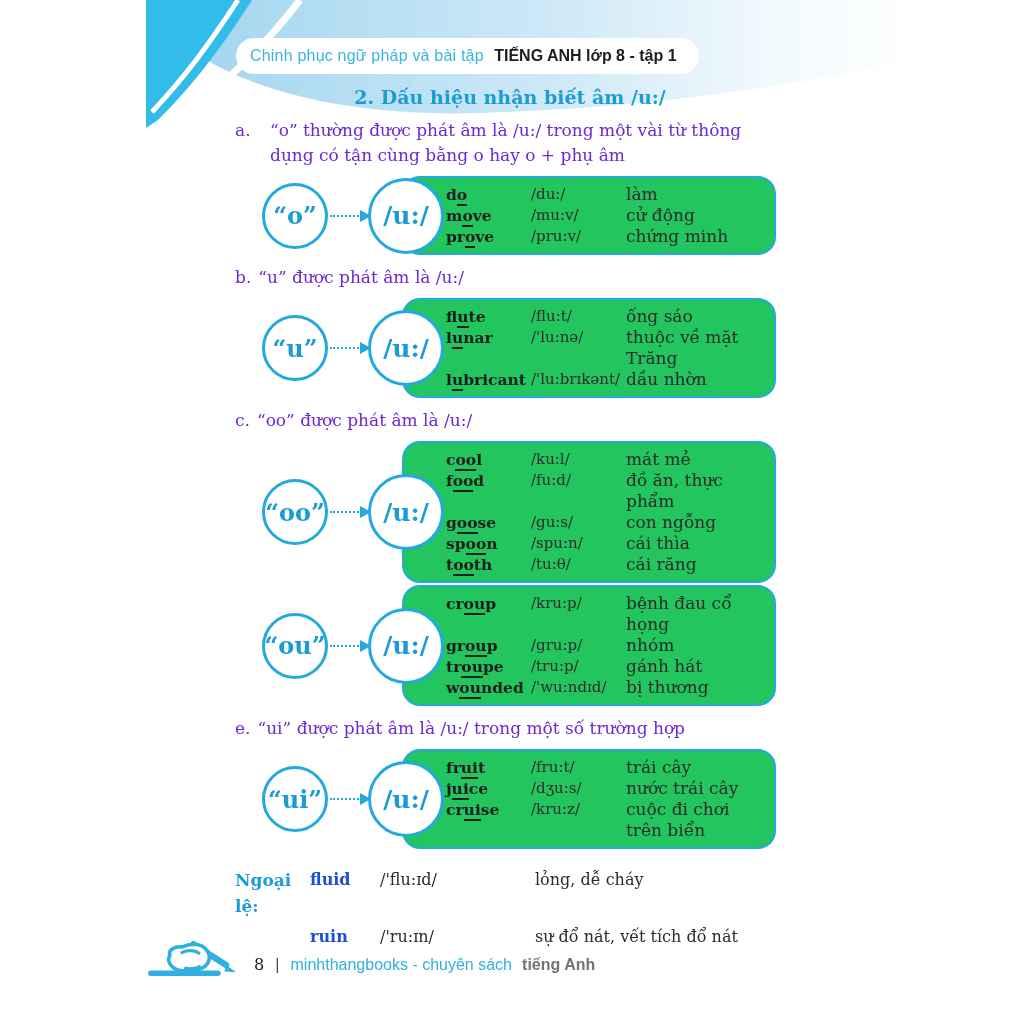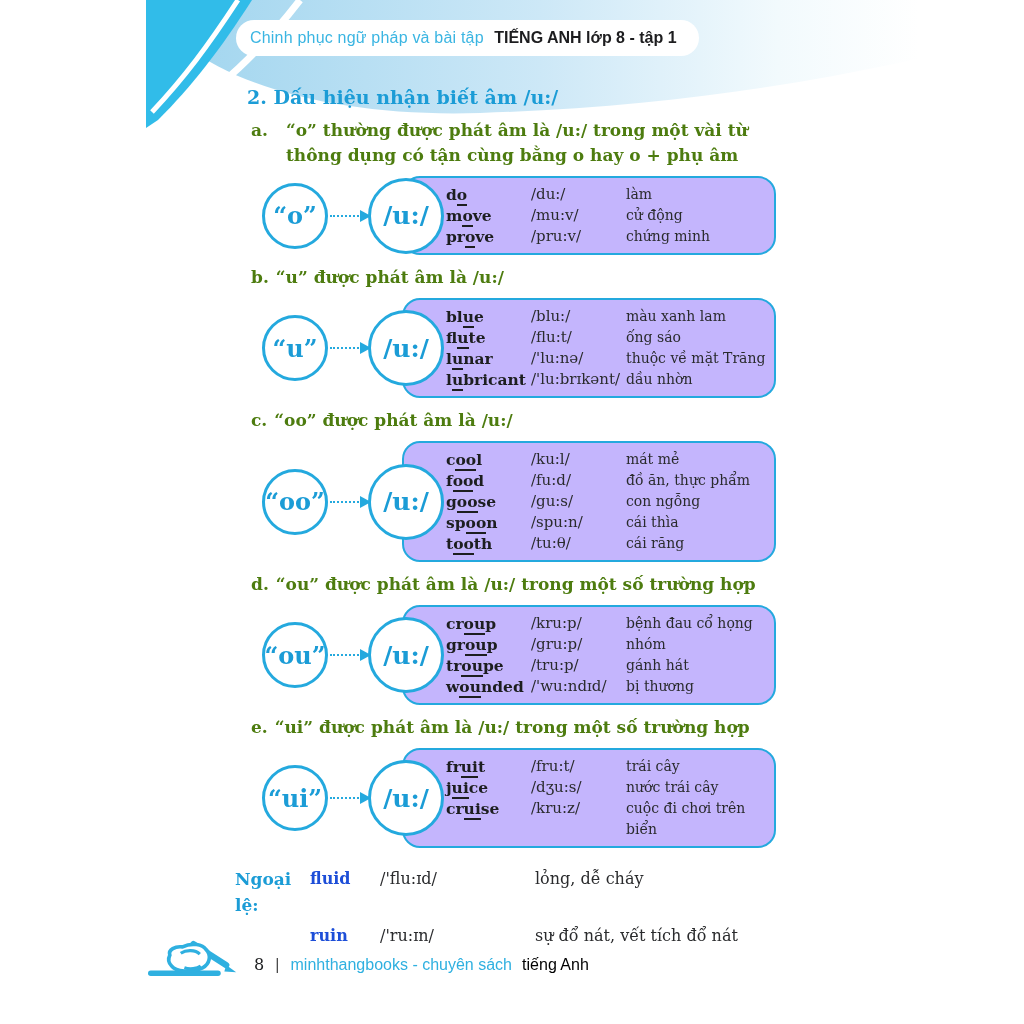--- a/index.html
+++ b/index.html
@@ -2,45 +2,45 @@
 <html lang="vi"><head>
 <meta charset="utf-8">
 <style>
   * { margin:0; padding:0; box-sizing:border-box; }
   html,body { width:1024px; height:1024px; background:#ffffff; overflow:hidden;
               font-family:"DejaVu Serif", serif; color:#212224; }
   .page { position:relative; width:1024px; height:1024px; background:#fff; }
 
   
   .top-decor { position:absolute; left:0; top:0; width:1024px; height:150px; }
-  .header-pill { position:absolute; left:236px; top:20px; background:#ffffff;
+  .header-pill { position:absolute; left:236px; top:38px; background:#ffffff;
                  border-radius:18px; padding:9px 22px 9px 14px; white-space:nowrap;
                  font-family:"Liberation Sans", sans-serif; font-size:16px; }
   .series-title { color:#3ab5e2; letter-spacing:.2px; }
   .book-title   { color:#1d1d1f; font-weight:bold; margin-left:6px; }
 
   
   .content { position:absolute; left:235px; top:86px; width:550px; }
-  h2.section-heading { font-size:19px; font-weight:bold; color:#1b9cd6; margin:0 12px 8px; }
-
-  .sec-title { font-size:17px; font-weight:bold; color:#4d7c0f; line-height:25px;
-               margin:10px 16px 8px; }
+  h2.section-heading { font-size:19px; font-weight:bold; color:#1b9cd6; margin:0 12px 8px;text-align:center; }
+
+  .sec-title { font-size:17px; font-weight:normal; color:#6d28d9; line-height:25px;
+               margin:10px 0 8px; }
   .sec-a .sec-title { padding-left:35px; text-indent:-35px; }
   .sec-a .sec-label { display:inline-block; width:35px; text-indent:0; }
   .sec:not(.sec-a) .sec-label { margin-right:7px; }
 
   .diagram { position:relative; margin-bottom:2px; }
-  .wordbox { margin-left:167px; width:374px; background:#c4b5fd;
+  .wordbox { margin-left:167px; width:374px; background:#22c55e;
              border:2px solid #24a9de; border-radius:18px;
              padding:6px 8px 6px 42px; position:relative; z-index:0; }
   .row { display:grid; grid-template-columns:85px 95px 1fr; line-height:21px; }
   .w { font-weight:bold; font-size:15.5px; color:#1d1e20; }
   .w .u { border-bottom:2px solid #1d1e20; }
   .p { font-size:15px; color:#2a2b2d; }
-  .m { font-size:14px; color:#2a2b2d; }
+  .m { font-size:17px; color:#2a2b2d; }
 
   .circle { position:absolute; top:50%; transform:translateY(-50%);
             background:#fff; border:3px solid #24a9de; border-radius:50%;
             display:flex; align-items:center; justify-content:center;
             font-weight:bold; color:#1b9cd6; z-index:2; }
   .circle.letter { left:27px; width:66px; height:66px; font-size:24px; }
   .circle.ipa    { left:133px; width:76px; height:76px; font-size:25px; }
   .arrow { position:absolute; left:95px; top:50%; width:42px; height:12px;
            transform:translateY(-50%); z-index:1; }
   .arrow .shaft { position:absolute; left:0; top:5px; width:32px;
@@ -57,21 +57,21 @@
   .exc-word  { font-weight:bold; font-size:16px; color:#1d4ed8; }
   .exc-phon, .exc-meaning { font-size:16px; color:#2a2b2d; }
 
   
   .footer { position:absolute; left:148px; top:932px; display:flex; align-items:flex-end; }
   .footer-icon { width:100px; height:48px; }
   .footer-text { font-size:16px; margin-left:6px; padding-bottom:6px; white-space:nowrap; }
   .page-number { color:#1d1e20; font-family:"DejaVu Serif", serif; }
   .footer-sep  { color:#4a4a4a; margin:0 6px; font-family:"Liberation Sans", sans-serif; }
   .brand       { color:#2fb0e0; font-family:"Liberation Sans", sans-serif; }
-  .brand-bold  { color:#000000; font-family:"Liberation Sans", sans-serif; font-weight:normal; margin-left:5px; }
+  .brand-bold  { color:#737373; font-family:"Liberation Sans", sans-serif; font-weight:bold; margin-left:5px; }
 </style>
 </head>
 <body>
 
 <div class="page">
 
   <svg class="top-decor" viewBox="0 0 1024 150" xmlns="http://www.w3.org/2000/svg">
     <defs>
       <linearGradient id="bandGrad" x1="0" y1="0" x2="1" y2="0">
         <stop offset="0" stop-color="#9ed4ee"></stop>
@@ -126,25 +126,20 @@
           <div class="sec-title"><span class="sec-label">b.</span><span class="sec-text">“u” được phát âm là /u:/</span></div>
           <div class="diagram">
             <div class="circle letter">“u”</div>
             <div class="arrow">
               <span class="shaft"></span>
               <span class="head"></span>
             </div>
             <div class="circle ipa">/u:/</div>
             <div class="wordbox">
               <div class="row">
-                <span class="w"><span>bl</span><span class="u">u</span><span>e</span></span>
-                <span class="p">/blu:/</span>
-                <span class="m">màu xanh lam</span>
-              </div>
-              <div class="row">
                 <span class="w"><span>fl</span><span class="u">u</span><span>te</span></span>
                 <span class="p">/flu:t/</span>
                 <span class="m">ống sáo</span>
               </div>
               <div class="row">
                 <span class="w"><span>l</span><span class="u">u</span><span>nar</span></span>
                 <span class="p">/'lu:nə/</span>
                 <span class="m">thuộc về mặt Trăng</span>
               </div>
               <div class="row">
@@ -187,21 +182,20 @@
               </div>
               <div class="row">
                 <span class="w"><span>t</span><span class="u">oo</span><span>th</span></span>
                 <span class="p">/tu:θ/</span>
                 <span class="m">cái răng</span>
               </div>
             </div>
           </div>
         </section>
         <section class="sec sec-d">
-          <div class="sec-title"><span class="sec-label">d.</span><span class="sec-text">“ou” được phát âm là /u:/ trong một số trường hợp</span></div>
           <div class="diagram">
             <div class="circle letter">“ou”</div>
             <div class="arrow">
               <span class="shaft"></span>
               <span class="head"></span>
             </div>
             <div class="circle ipa">/u:/</div>
             <div class="wordbox">
               <div class="row">
                 <span class="w"><span>cr</span><span class="u">ou</span><span>p</span></span>

